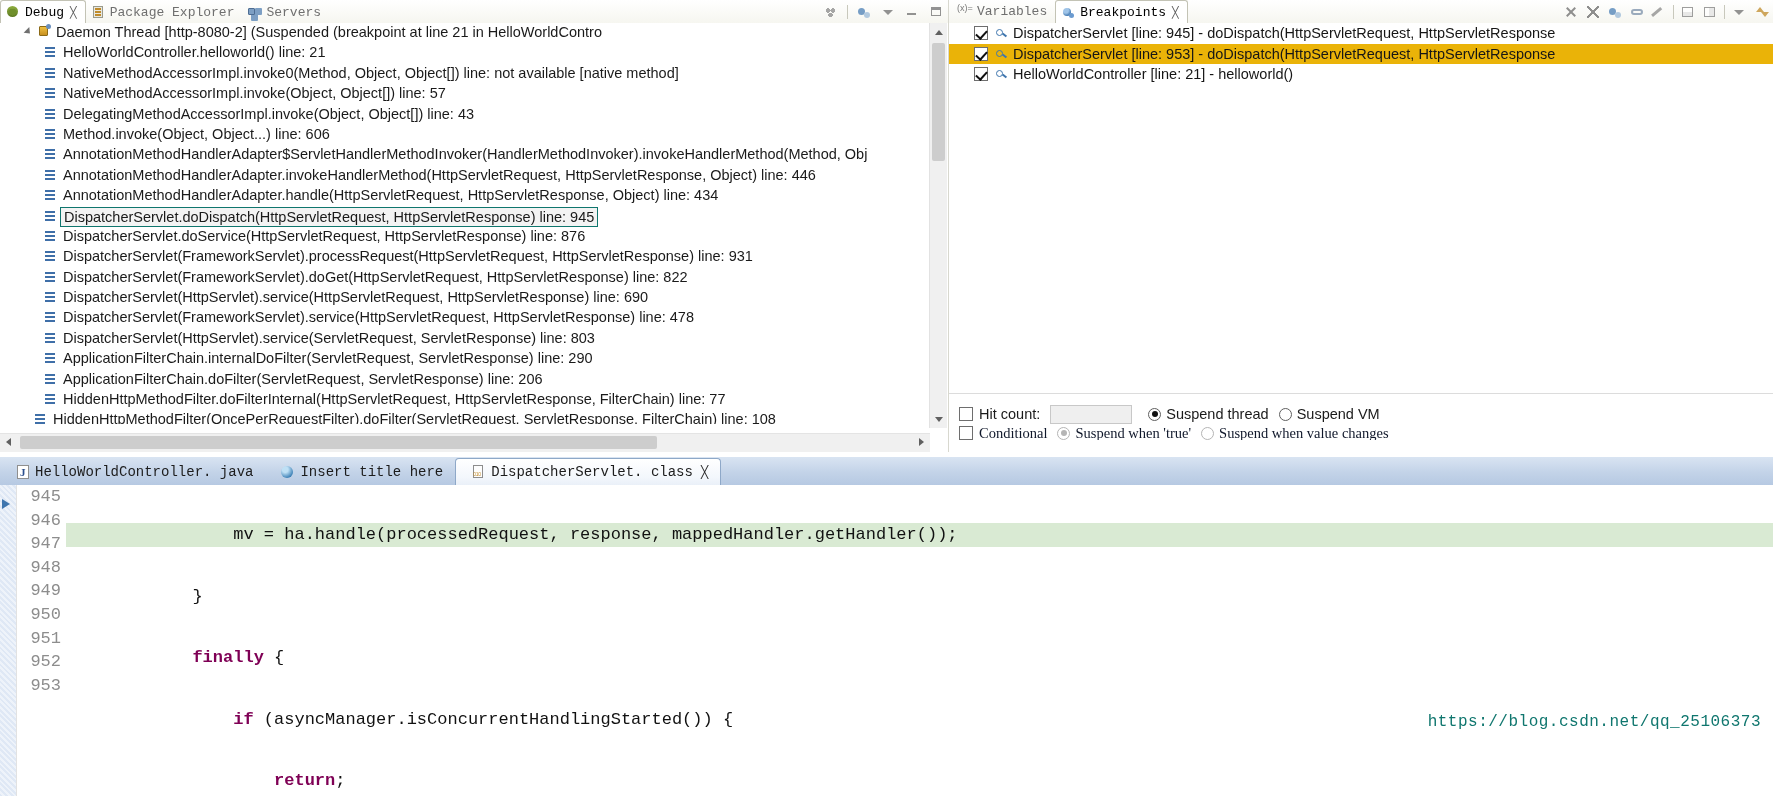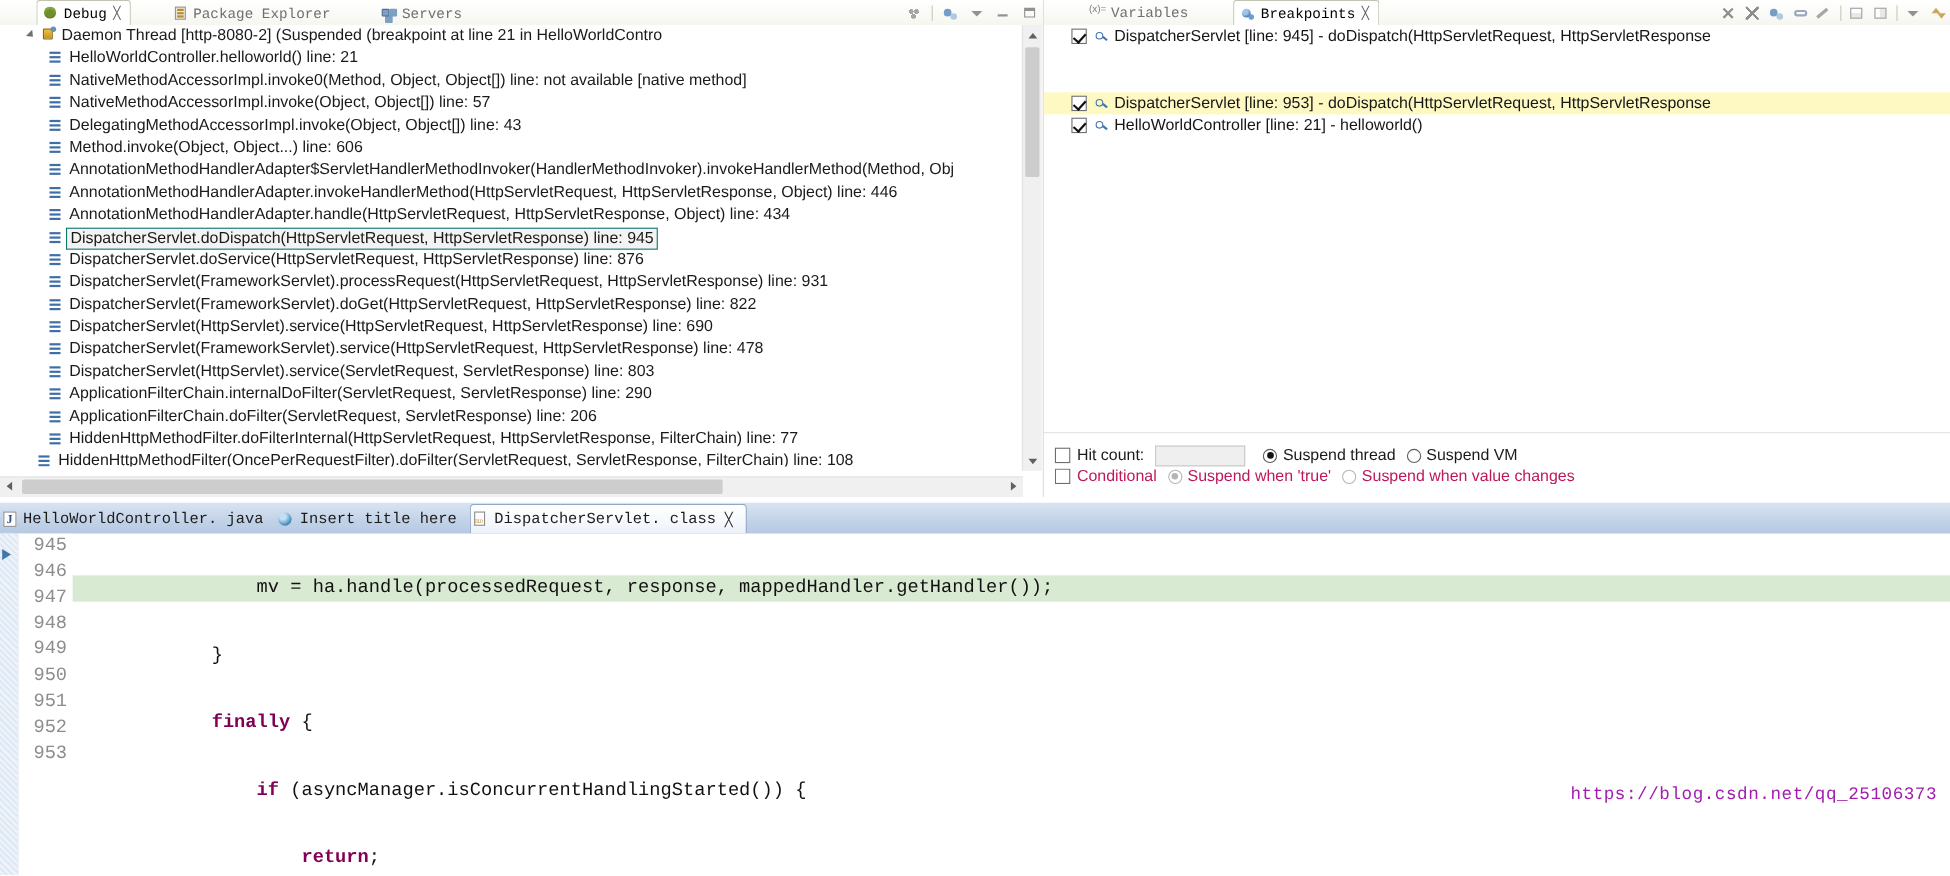--- a/index.html
+++ b/index.html
@@ -44,21 +44,20 @@
   .view-tab {
     display: flex;
     align-items: center;
     height: 22px;
     padding: 0 8px 0 4px;
     font-size: 13px;
     color: #6f6f6f;
     font-family: "Liberation Mono", monospace;
     white-space: nowrap;
     cursor: default;
-    margin-left: 33px;
   }
   .view-tab.active {
     color: #000000;
     background: #ffffff;
     border: 1px solid #c3c3b5;
     border-bottom: none;
     border-top-left-radius: 3px;
     border-top-right-radius: 3px;
     box-shadow: inset 0 2px 0 #ffffff;
   }
@@ -394,21 +393,21 @@
     font-size: 14.5px;
   }
   .bp-row {
     height: 20.5px;
     display: flex;
     align-items: center;
     padding-left: 25px;
     white-space: nowrap;
     cursor: default;
   }
-  .bp-row.selected { background: #fef9c3; margin-top: 40px; }
+  .bp-row.selected { background: #eab308; }
   .cbox {
     width: 14px; height: 14px;
     border: 1px solid #6e6e6e;
     background: #ffffff;
     position: relative;
     flex: 0 0 14px;
     margin-right: 5px;
     box-sizing: border-box;
   }
   .cbox.checked::before {
@@ -454,21 +453,21 @@
     padding: 8px 0 0 10px;
     box-sizing: border-box;
   }
   .det-row {
     display: flex; align-items: center;
     height: 24px;
     gap: 0;
   }
   .det-row .cbox { margin-right: 6px; }
   .det-row .lbl { margin-right: 10px; color: #1a1a1a; }
-  .det-row .lbl.dim { color: #be185d; }
+  .det-row .lbl.dim { color: #0f172a; font-family: Liberation Serif, serif; }
   .hit-field {
     width: 82px; height: 19px;
     background: #efefef;
     border: 1px solid #c8c8c8;
     margin-right: 16px;
     box-sizing: border-box;
   }
   .radio {
     width: 13px; height: 13px;
     border: 1px solid #5f5f5f;
@@ -508,21 +507,21 @@
     height: 28px;
     background: linear-gradient(to bottom, #d9e4f2 0%, #c3d3e8 55%, #b6c9e2 100%);
     border-bottom: 1px solid #8ea8c8;
     display: flex;
     align-items: flex-end;
   }
   .ed-tab {
     height: 26px;
     display: flex;
     align-items: center;
-    padding: 0 12px 0 0;
+    padding: 0 12px 0 14px;
     font-family: "Liberation Mono", monospace;
     font-size: 14px;
     color: #1c1c1c;
     white-space: nowrap;
     cursor: default;
   }
   .ed-tab .tico { width: 18px; height: 16px; position: relative; margin-right: 3px; flex:0 0 18px;}
   .ed-tab.active {
     background: linear-gradient(to bottom, #ffffff 0%, #f3f7fc 70%, #eaf0f8 100%);
     border: 1px solid #8ea8c8;
@@ -589,21 +588,21 @@
     position: relative;
   }
   .cline.hl-exec { background: #d9ead3; }
   .kw { color: #7f0055; font-weight: bold; }
   .watermark {
     position: absolute;
     right: 12px;
     top: 228px;
     font-family: "Liberation Mono", monospace;
     font-size: 16px;
-    color: #a21caf;
+    color: #0f766e;
     letter-spacing: 0.5px;
     white-space: nowrap;
   }
 </style>
 </head>
 <body>
 
 <div id="app">
 
   <div class="top-area">

